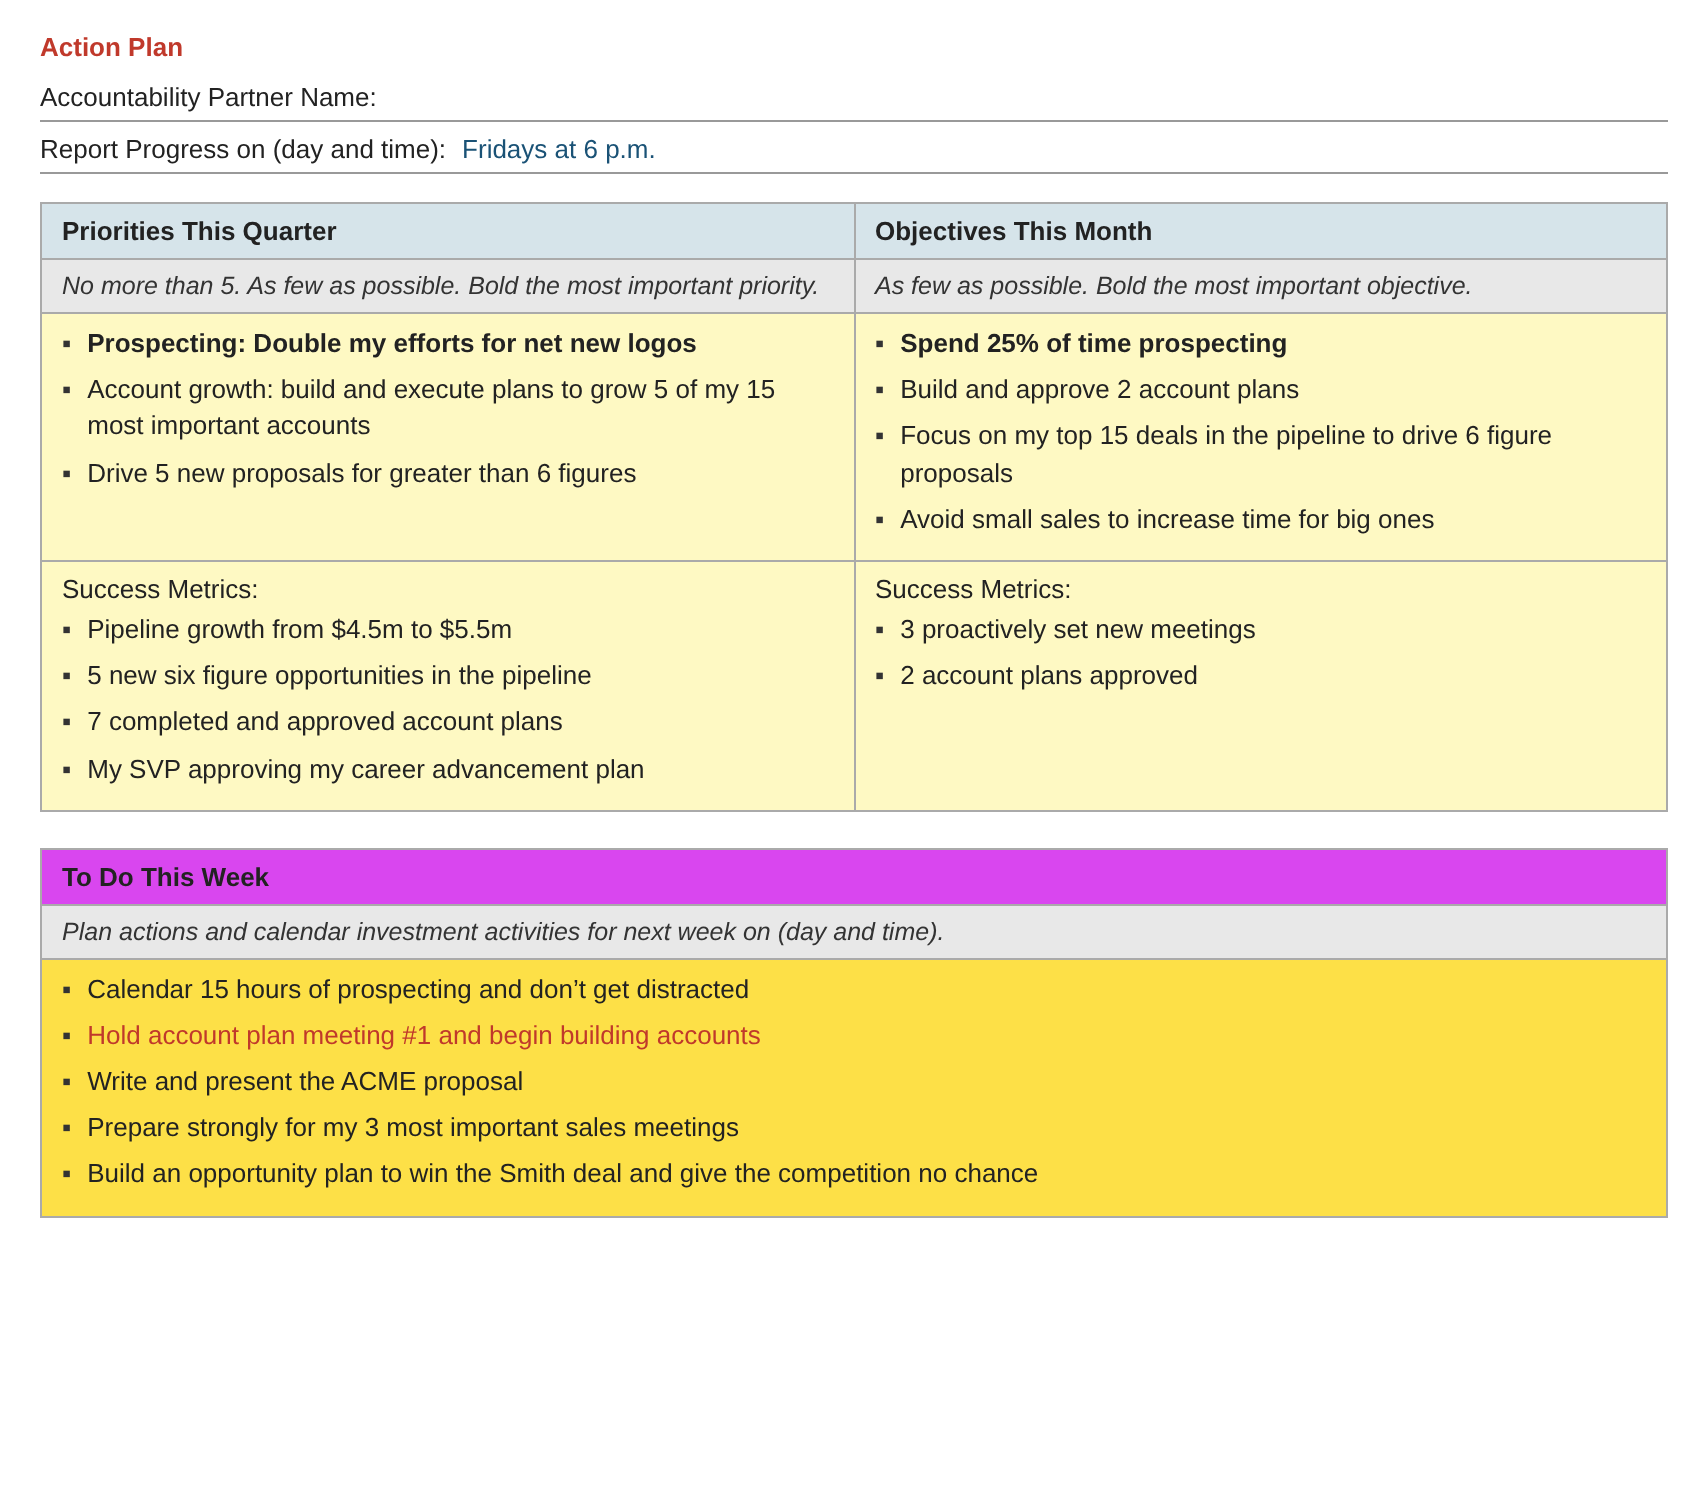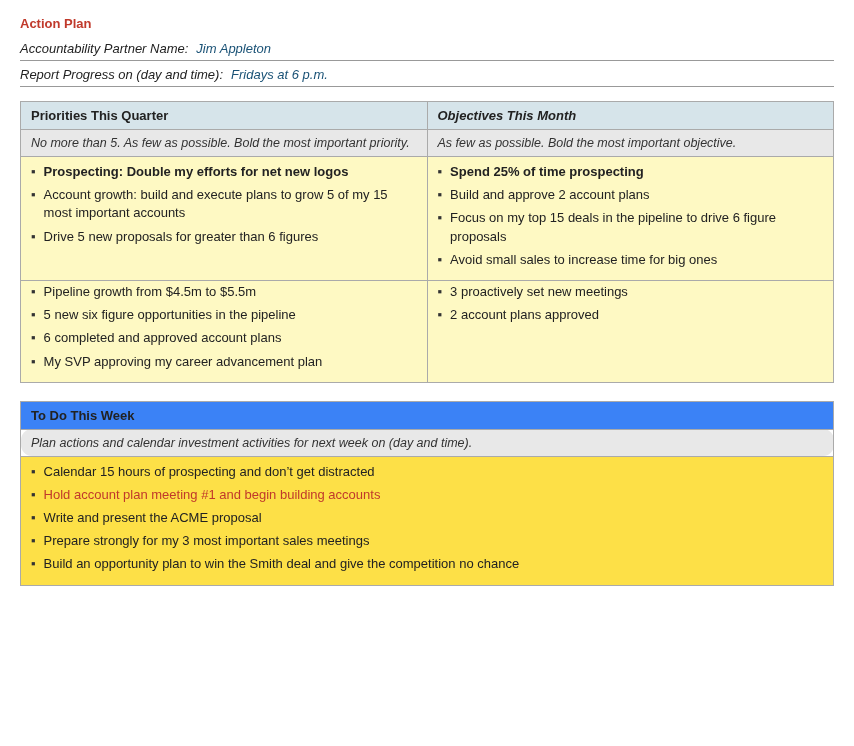--- a/index.html
+++ b/index.html
@@ -17,21 +17,20 @@
       font-weight: bold;
       font-size: 13px;
       margin-bottom: 10px;
     }
     .form-line {
       display: flex;
       align-items: baseline;
       margin-bottom: 6px;
       border-bottom: 1px solid #999;
       padding-bottom: 4px;
-      font-style: italic;
     }
     .form-label {
       white-space: nowrap;
       margin-right: 8px;
       font-size: 13px;
     }
     .form-value {
       color: #1a5276;
       font-size: 13px;
       flex: 1;
@@ -86,44 +85,42 @@
       border-collapse: collapse;
       margin-top: 18px;
       border: 1px solid #aaa;
     }
     .second-table td {
       border: 1px solid #aaa;
       padding: 6px 10px;
       vertical-align: top;
     }
     .second-table .header-row td {
-      background: #3b82f6;
+      background: #d946ef;
       font-weight: bold;
     }
     .second-table .instruction-row td {
       background: #e8e8e8;
       font-style: italic;
       font-size: 12.5px;
       color: #333;
-      border-radius: 11px;
     }
     .second-table .content-row td {
       background: #fde047;
     }
     .col-left { width: 50%; margin-left: 36px; }
-    .col-right { width: 50%; font-style: italic; }
+    .col-right { width: 50%; }
   </style>
 </head>
 <body>
 
 <div class="page-title">Action Plan</div>
 
 <div class="form-line">
   <span class="form-label">Accountability Partner Name:</span>
-  <span class="form-value">Jim Appleton</span>
 </div>
 
 <div class="form-line">
   <span class="form-label">Report Progress on (day and time):</span>
   <span class="form-value">Fridays at 6 p.m.</span>
 </div>
 
 <table class="main-table">
   <tbody>
       <tr class="header-row">
@@ -145,25 +142,29 @@
     <td>
       <ul class="plan-list">
       <li style="font-weight: bold; text-align: center;">Spend 25% of time prospecting</li>
             <li>Build and approve 2 account plans</li>
             <li>Focus on my top 15 deals in the pipeline to drive 6 figure proposals</li>
             <li>Avoid small sales to increase time for big ones</li>
           </ul>
     </td>
   </tr>
   <tr class="content-row">
+    <td style="border-bottom:none; padding-bottom:2px;">Success Metrics:</td>
+    <td style="border-bottom:none; padding-bottom:2px;">Success Metrics:</td>
+  </tr>
+  <tr class="content-row">
     <td style="border-top:none; padding-top:2px;">
       <ul class="plan-list">
       <li>Pipeline growth from $4.5m to $5.5m</li>
             <li>5 new six figure opportunities in the pipeline</li>
-            <li>6 completed and approved account plans</li>
+            <li>7 completed and approved account plans</li>
             <li>My SVP approving my career advancement plan</li>
           </ul>
     </td>
     <td style="border-top:none; padding-top:2px;">
       <ul class="plan-list">
       <li>3 proactively set new meetings</li>
             <li>2 account plans approved</li>
           </ul>
     </td>
   </tr>

